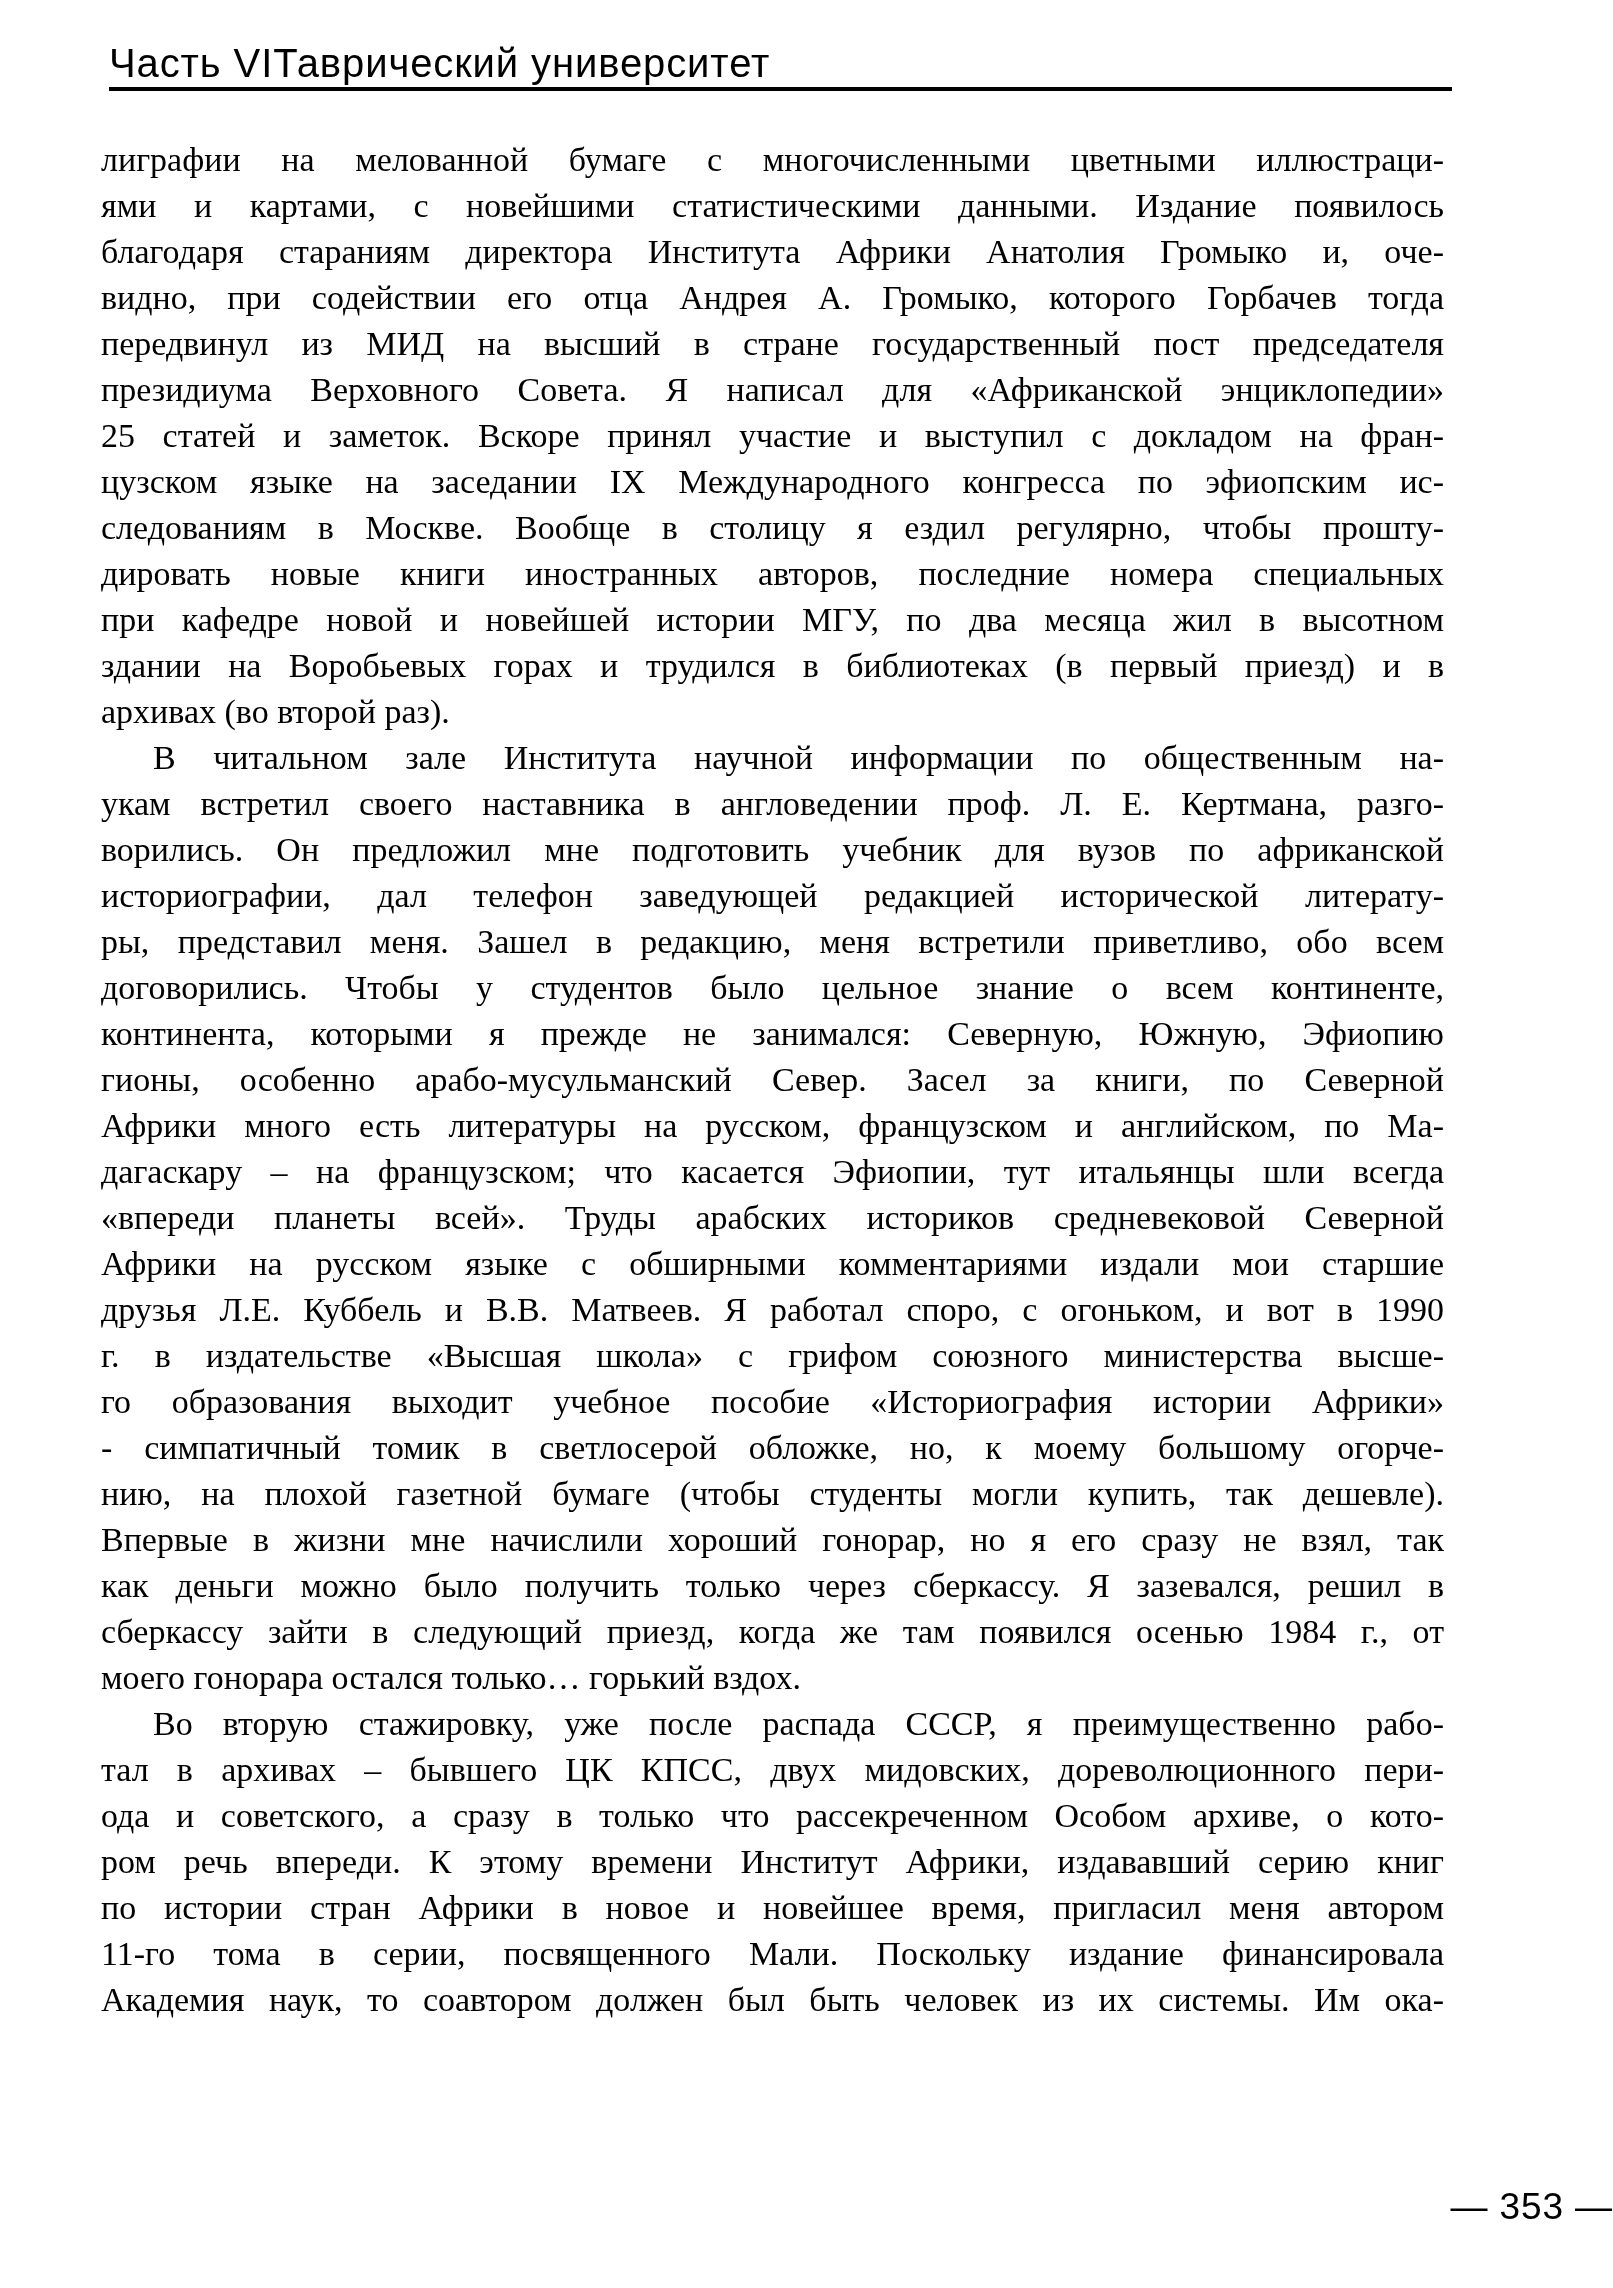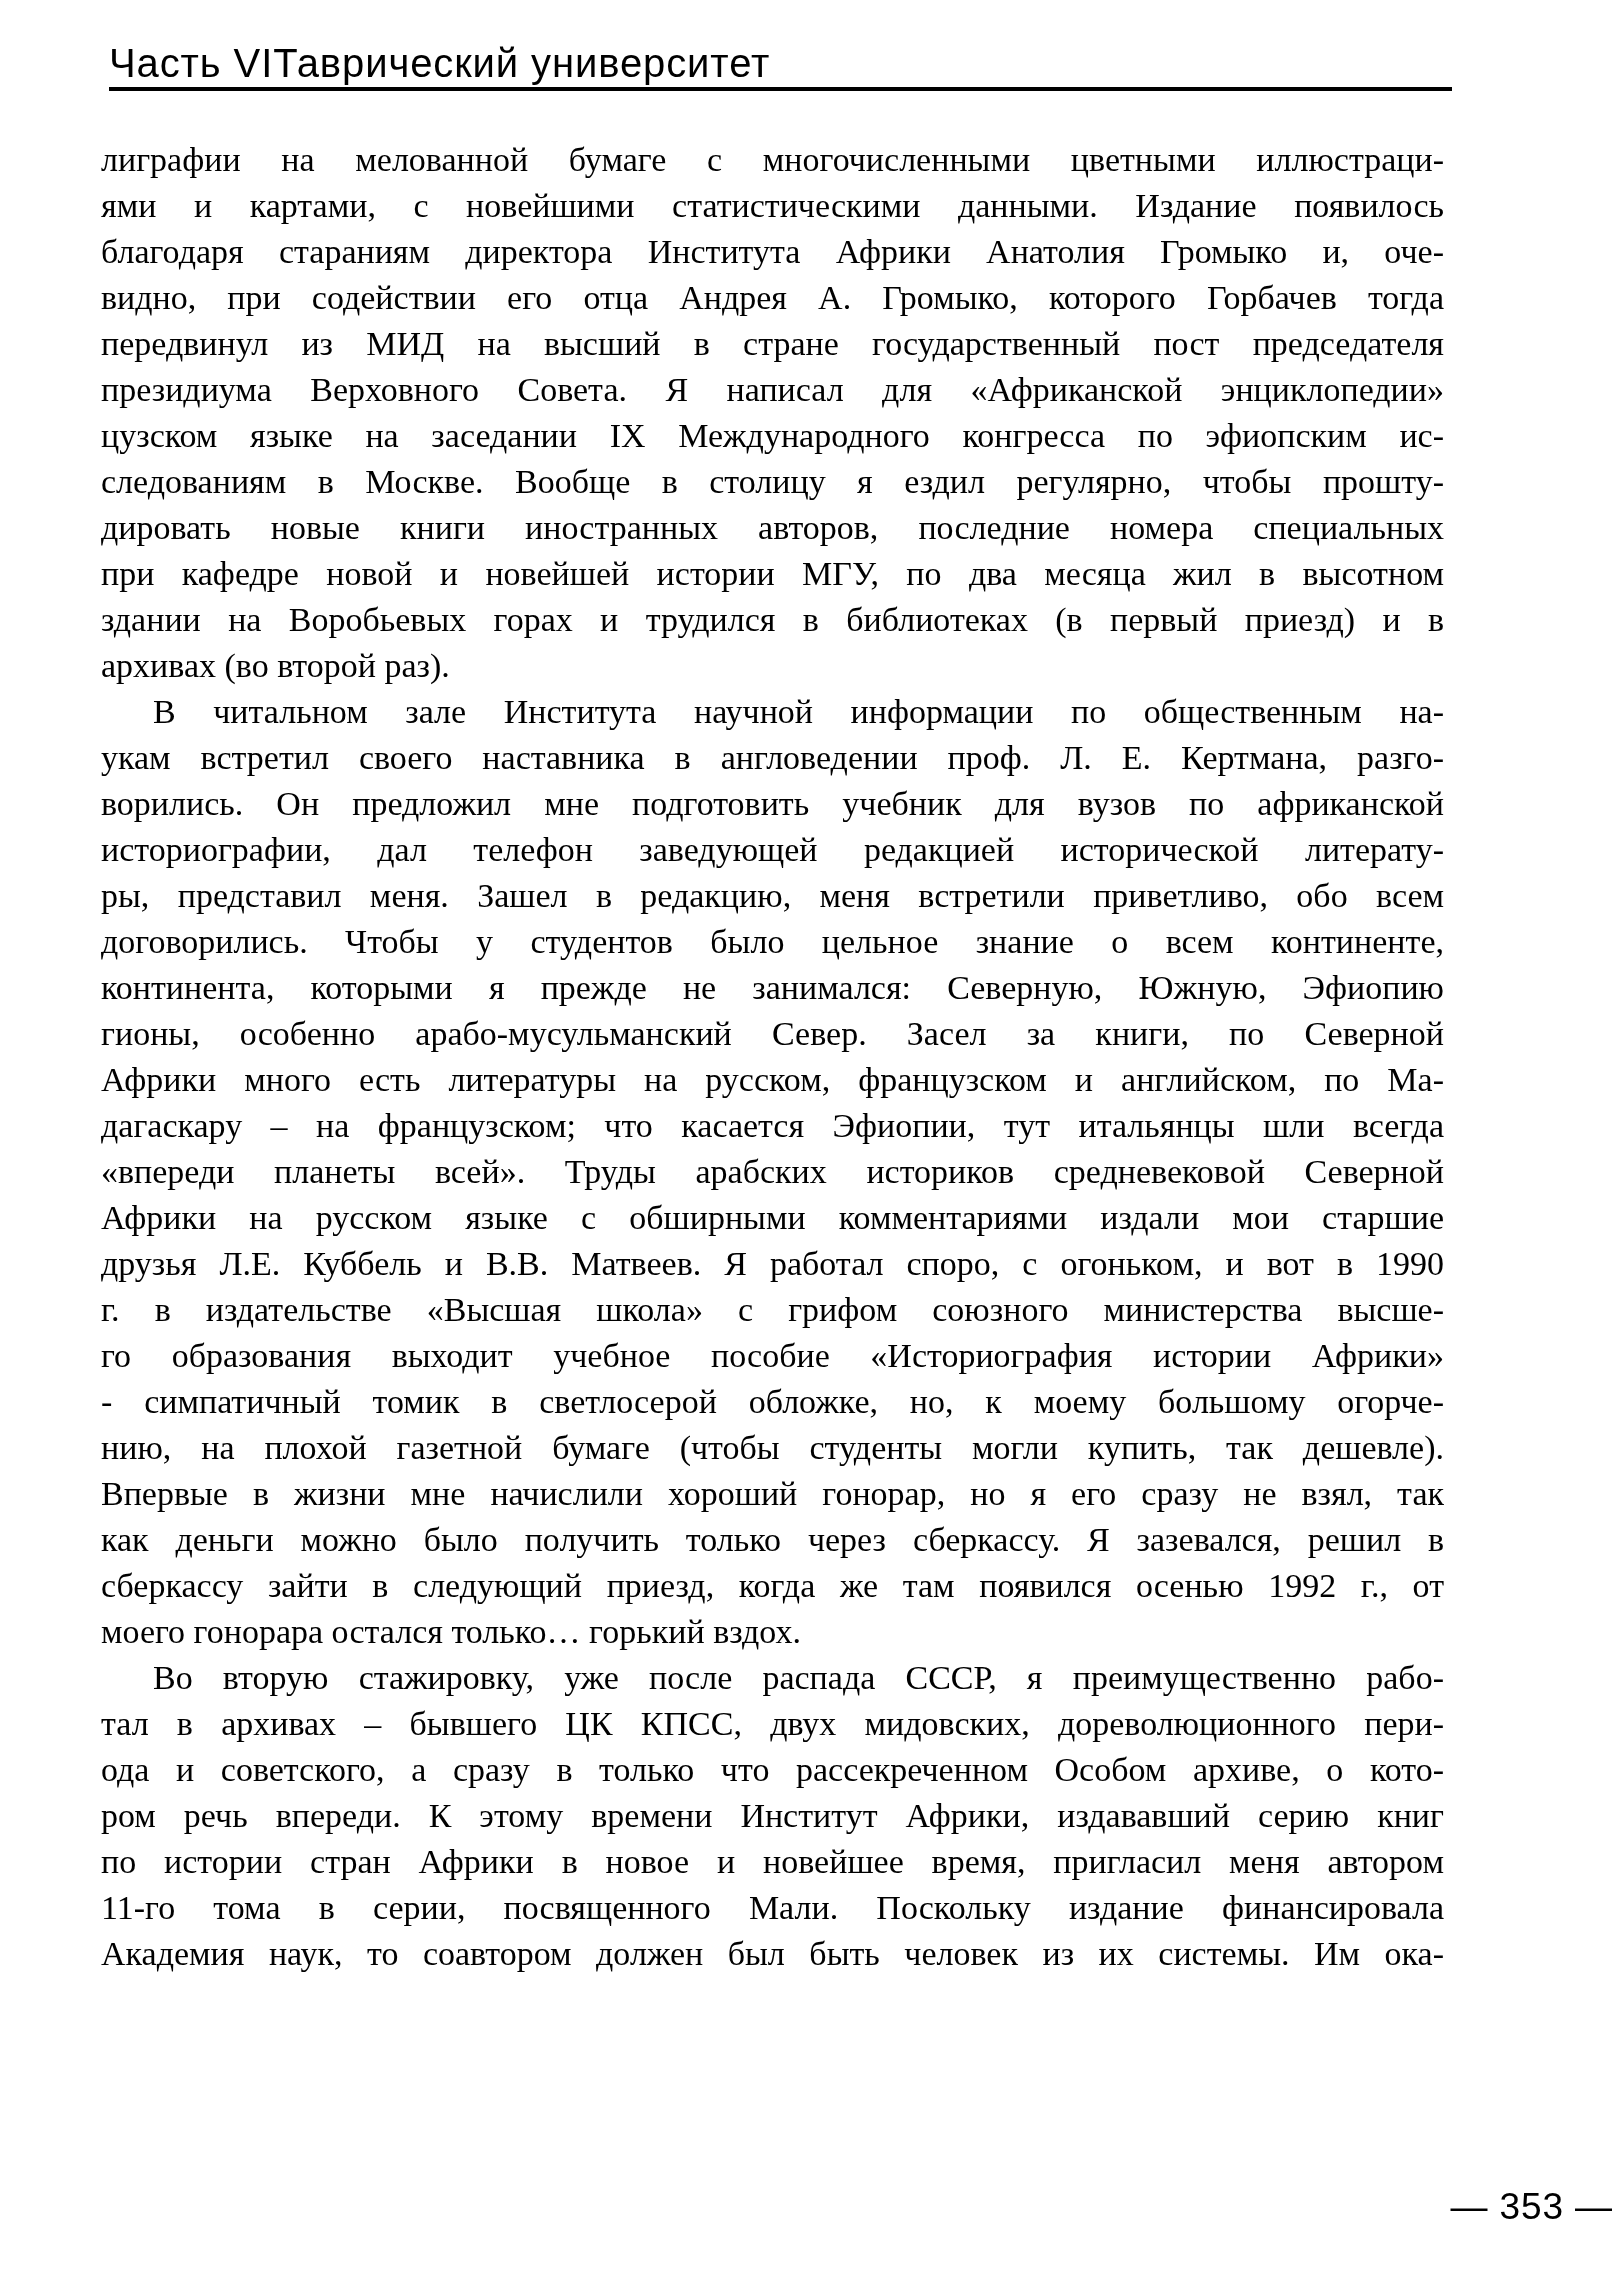--- a/index.html
+++ b/index.html
@@ -88,20 +88,21 @@
   <div class="head-rule"></div>
 
   <div class="page-body" id="page-body">
       <div class="para">
         <div class="line">лиграфии на мелованной бумаге с многочисленными цветными иллюстраци-</div>
         <div class="line">ями и картами, с новейшими статистическими данными. Издание появилось</div>
         <div class="line">благодаря стараниям директора Института Африки Анатолия Громыко и, оче-</div>
         <div class="line">видно, при содействии его отца Андрея А. Громыко, которого Горбачев тогда</div>
         <div class="line">передвинул из МИД на высший в стране государственный пост председателя</div>
         <div class="line">президиума Верховного Совета. Я написал для «Африканской энциклопедии»</div>
+        <div class="line">25 статей и заметок. Вскоре принял участие и выступил с докладом на фран-</div>
         <div class="line">цузском языке на заседании IX Международного конгресса по эфиопским ис-</div>
         <div class="line">следованиям в Москве. Вообще в столицу я ездил регулярно, чтобы прошту-</div>
         <div class="line">дировать новые книги иностранных авторов, последние номера специальных</div>
         <div class="line">при кафедре новой и новейшей истории МГУ, по два месяца жил в высотном</div>
         <div class="line">здании на Воробьевых горах и трудился в библиотеках (в первый приезд) и в</div>
         <div class="line last-left">архивах (во второй раз).</div>
       </div>
       <div class="para indent">
         <div class="line">В читальном зале Института научной информации по общественным на-</div>
         <div class="line">укам встретил своего наставника в англоведении проф. Л. Е. Кертмана, разго-</div>
@@ -115,21 +116,21 @@
         <div class="line">дагаскару – на французском; что касается Эфиопии, тут итальянцы шли всегда</div>
         <div class="line">«впереди планеты всей». Труды арабских историков средневековой Северной</div>
         <div class="line">Африки на русском языке с обширными комментариями издали мои старшие</div>
         <div class="line">друзья Л.Е. Куббель и В.В. Матвеев. Я работал споро, с огоньком, и вот в 1990</div>
         <div class="line">г. в издательстве «Высшая школа» с грифом союзного министерства высше-</div>
         <div class="line">го образования выходит учебное пособие «Историография истории Африки»</div>
         <div class="line">- симпатичный томик в светлосерой обложке, но, к моему большому огорче-</div>
         <div class="line">нию, на плохой газетной бумаге (чтобы студенты могли купить, так дешевле).</div>
         <div class="line">Впервые в жизни мне начислили хороший гонорар, но я его сразу не взял, так</div>
         <div class="line">как деньги можно было получить только через сберкассу. Я зазевался, решил в</div>
-        <div class="line">сберкассу зайти в следующий приезд, когда же там появился осенью 1992 г., от</div>
+        <div class="line">сберкассу зайти в следующий приезд, когда же там появился осенью 1984 г., от</div>
         <div class="line last-left">моего гонорара остался только… горький вздох.</div>
       </div>
       <div class="para indent">
         <div class="line">Во вторую стажировку, уже после распада СССР, я преимущественно рабо-</div>
         <div class="line">тал в архивах – бывшего ЦК КПСС, двух мидовских, дореволюционного пери-</div>
         <div class="line">ода и советского, а сразу в только что рассекреченном Особом архиве, о кото-</div>
         <div class="line">ром речь впереди. К этому времени Институт Африки, издававший серию книг</div>
         <div class="line">по истории стран Африки в новое и новейшее время, пригласил меня автором</div>
         <div class="line">11-го тома в серии, посвященного Мали. Поскольку издание финансировала</div>
         <div class="line">Академия наук, то соавтором должен был быть человек из их системы. Им ока-</div>

